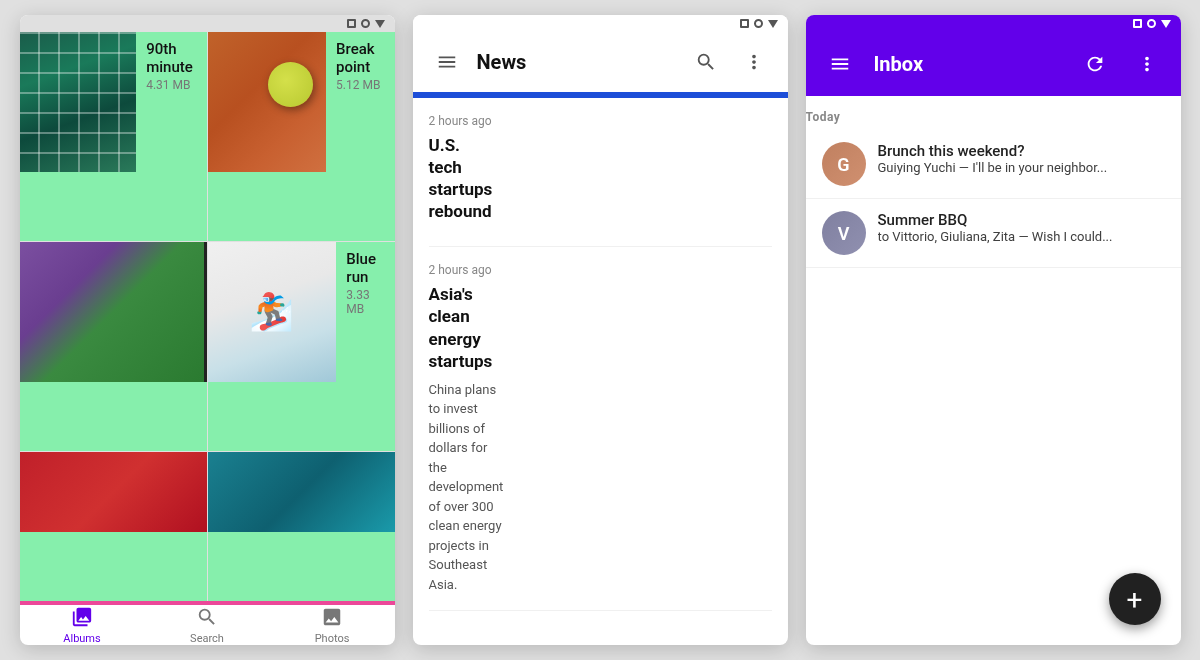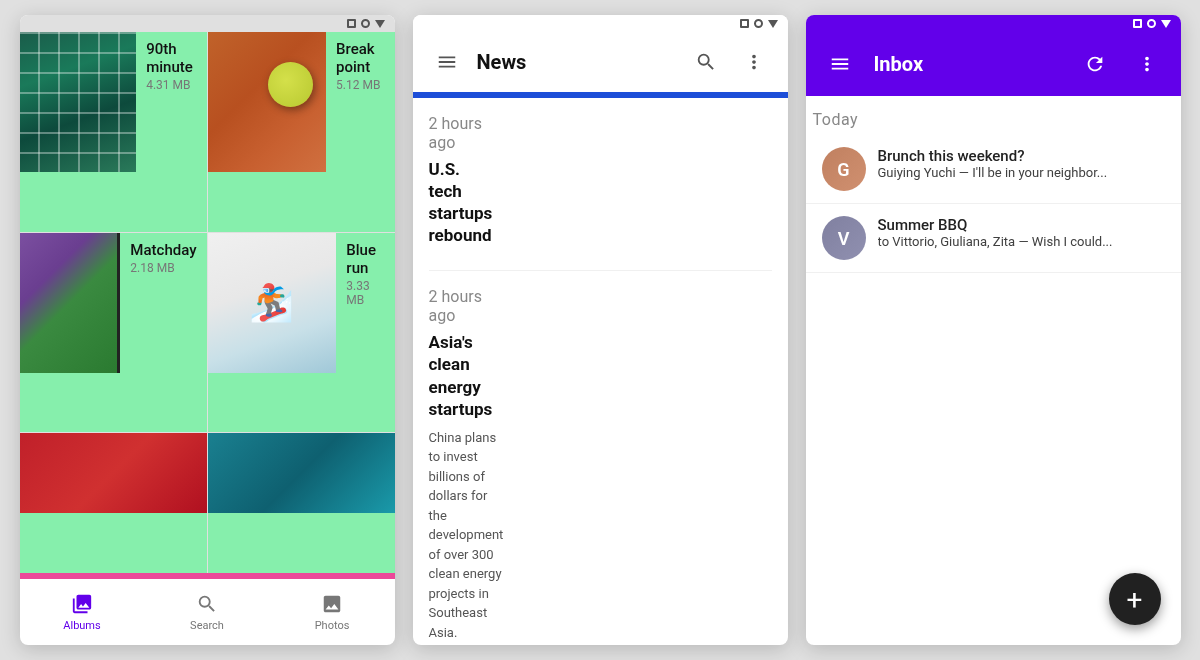--- a/index.html
+++ b/index.html
@@ -143,22 +143,22 @@
       width: 100%; height: 80px;
     }
     .thumb-teal {
       background: linear-gradient(135deg, #1a8090 0%, #0e6070 50%, #1a9aaa 100%);
       width: 100%; height: 80px;
     }
 
     
     .bottom-nav {
       display: flex;
-      border-top: 6px solid #ec4899;
-      height: 72px;
+      border-top: 4px solid #ec4899;
+      height: 44px;
     }
 
     .nav-item {
       flex: 1;
       display: flex;
       flex-direction: column;
       align-items: center;
       justify-content: center;
       gap: 3px;
       cursor: pointer;
@@ -215,21 +215,21 @@
       padding: 16px 0;
       border-bottom: 1px solid #f0f0f0;
       position: relative;
     }
 
     .news-content {
       flex: 1;
     }
 
     .news-time {
-      font-size: 16px;
+      font-size: 12px;
       color: #888;
       margin-bottom: 6px;
     }
 
     .news-headline {
       font-size: 17px;
       font-weight: 700;
       color: #111;
       margin-bottom: 8px;
       line-height: 1.3;
@@ -292,24 +292,24 @@
       cursor: pointer;
       color: #fff;
     }
 
     .inbox-body {
       flex: 1;
       overflow-y: auto;
     }
 
     .inbox-section-label {
-      font-size: 16px;
+      font-size: 12px;
       color: #888;
-      padding: 14px 7px 6px;
-      font-weight: 400;
+      padding: 14px 0 6px;
+      font-weight: 700;
       letter-spacing: 0.5px;
     }
 
     .inbox-item {
       display: flex;
       align-items: flex-start;
       padding: 12px 16px;
       border-bottom: 1px solid #f0f0f0;
       gap: 12px;
       cursor: pointer;
@@ -400,24 +400,20 @@
     <div class="album-item">
       <div class="album-thumb thumb-tennis-ball"></div>
       <div class="album-info">
         <div class="album-title">Break point</div>
         <div class="album-size">5.12 MB</div>
       </div>
     </div>
 
     <div class="album-item">
       <div class="album-thumb thumb-matchday"></div>
-      <div class="album-info">
-        <div class="album-title">Matchday</div>
-        <div class="album-size">2.18 MB</div>
-      </div>
     </div>
 
     <div class="album-item">
       <div class="album-thumb thumb-bluerun"></div>
       <div class="album-info">
         <div class="album-title">Blue run</div>
         <div class="album-size">3.33 MB</div>
       </div>
     </div>
 

